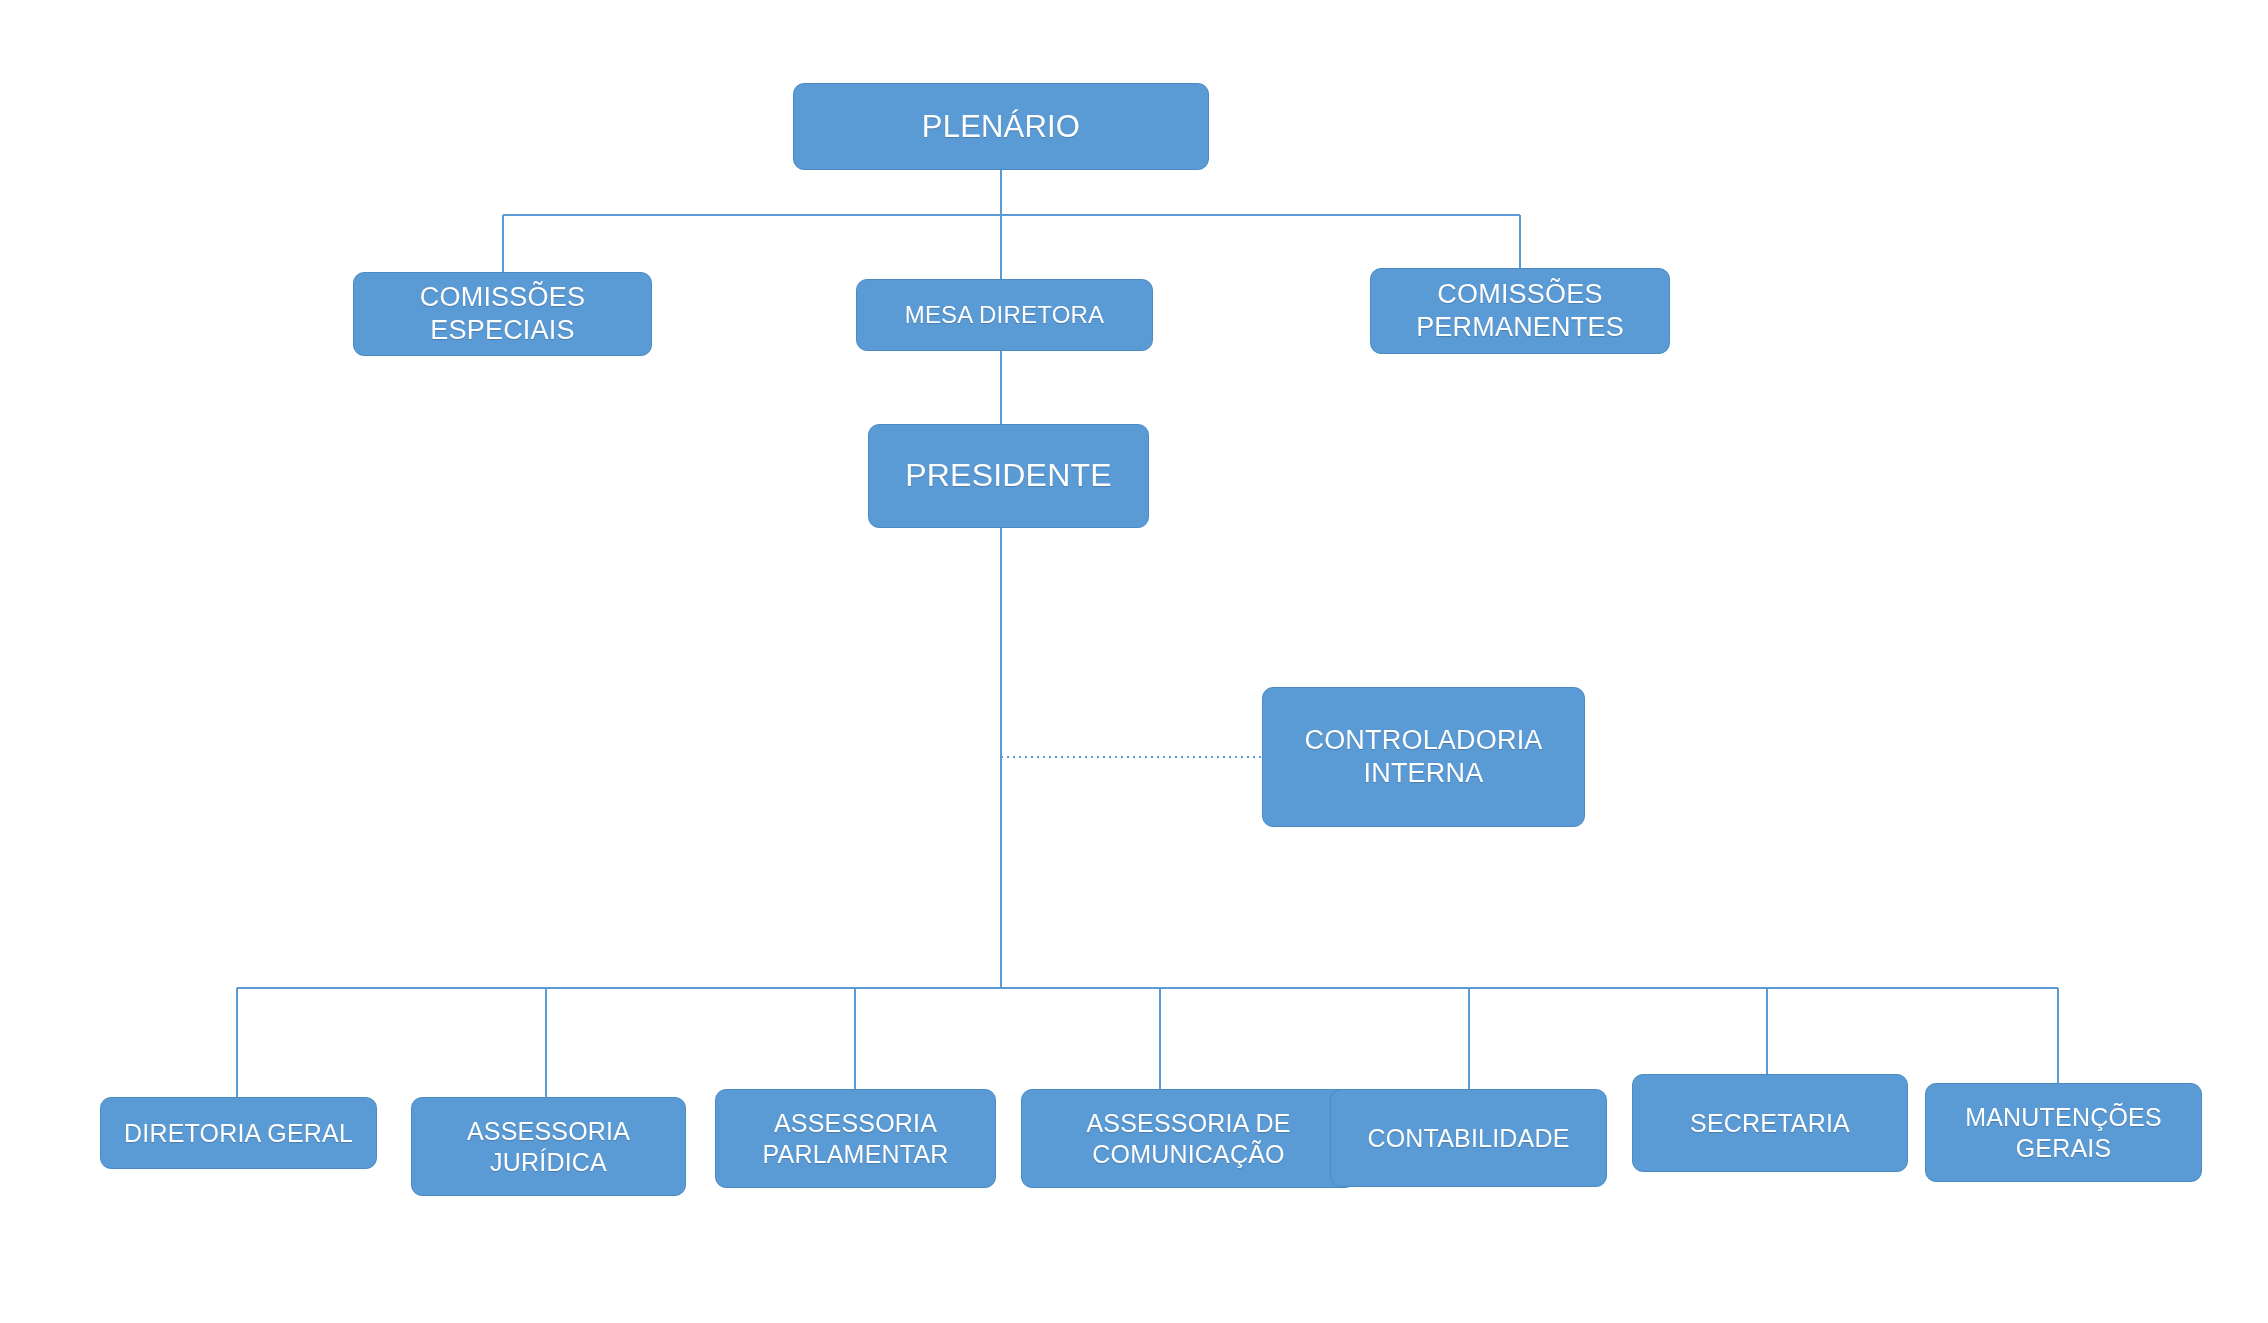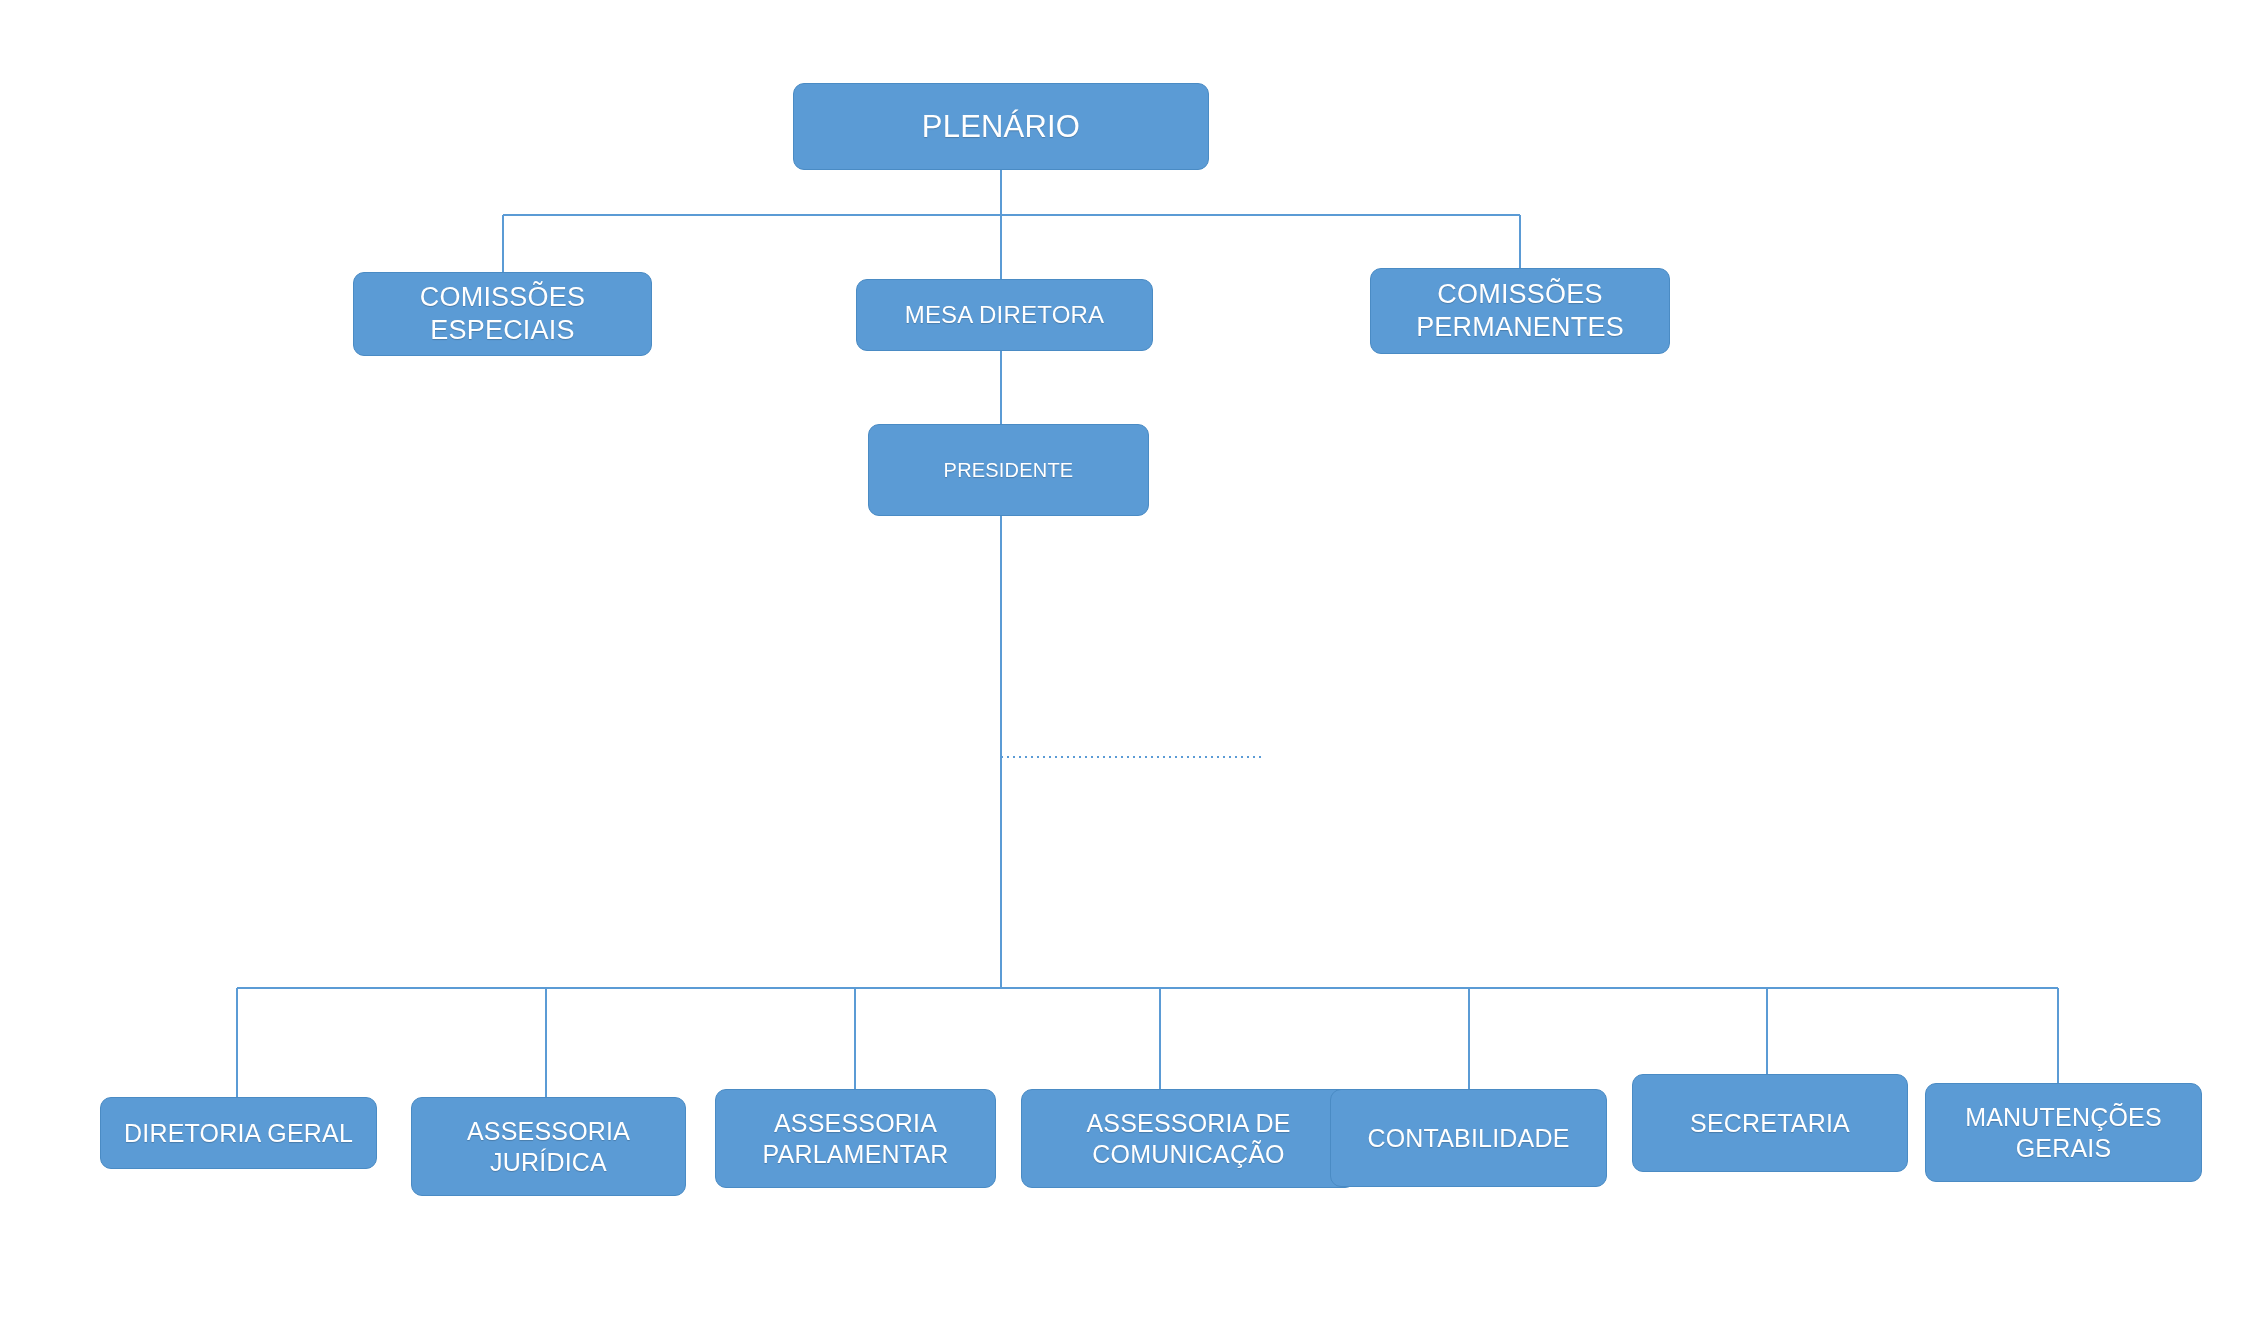--- a/index.html
+++ b/index.html
@@ -81,24 +81,28 @@
 
   <div class="node" style="left:856px;top:279px;width:297px;height:72px;font-size:24px;">
     <span>MESA DIRETORA</span>
   </div>
 
   <div class="node" style="left:1370px;top:268px;width:300px;height:86px;font-size:27px;">
     <span>COMISSÕES
 PERMANENTES</span>
   </div>
 
-  <div class="node" style="left:868px;top:424px;width:281px;height:92px;font-size:20px;">
+  <div class="node" style="left:868px;top:424px;width:281px;height:104px;font-size:32px;">
     <span>PRESIDENTE</span>
   </div>
 
+  <div class="node" style="left:1262px;top:687px;width:323px;height:140px;font-size:27px;">
+    <span>CONTROLADORIA
+INTERNA</span>
+  </div>
 
   <div class="node" style="left:100px;top:1097px;width:277px;height:72px;font-size:25px;">
     <span>DIRETORIA GERAL</span>
   </div>
 
   <div class="node" style="left:411px;top:1097px;width:275px;height:99px;font-size:25px;">
     <span>ASSESSORIA
 JURÍDICA</span>
   </div>
 

